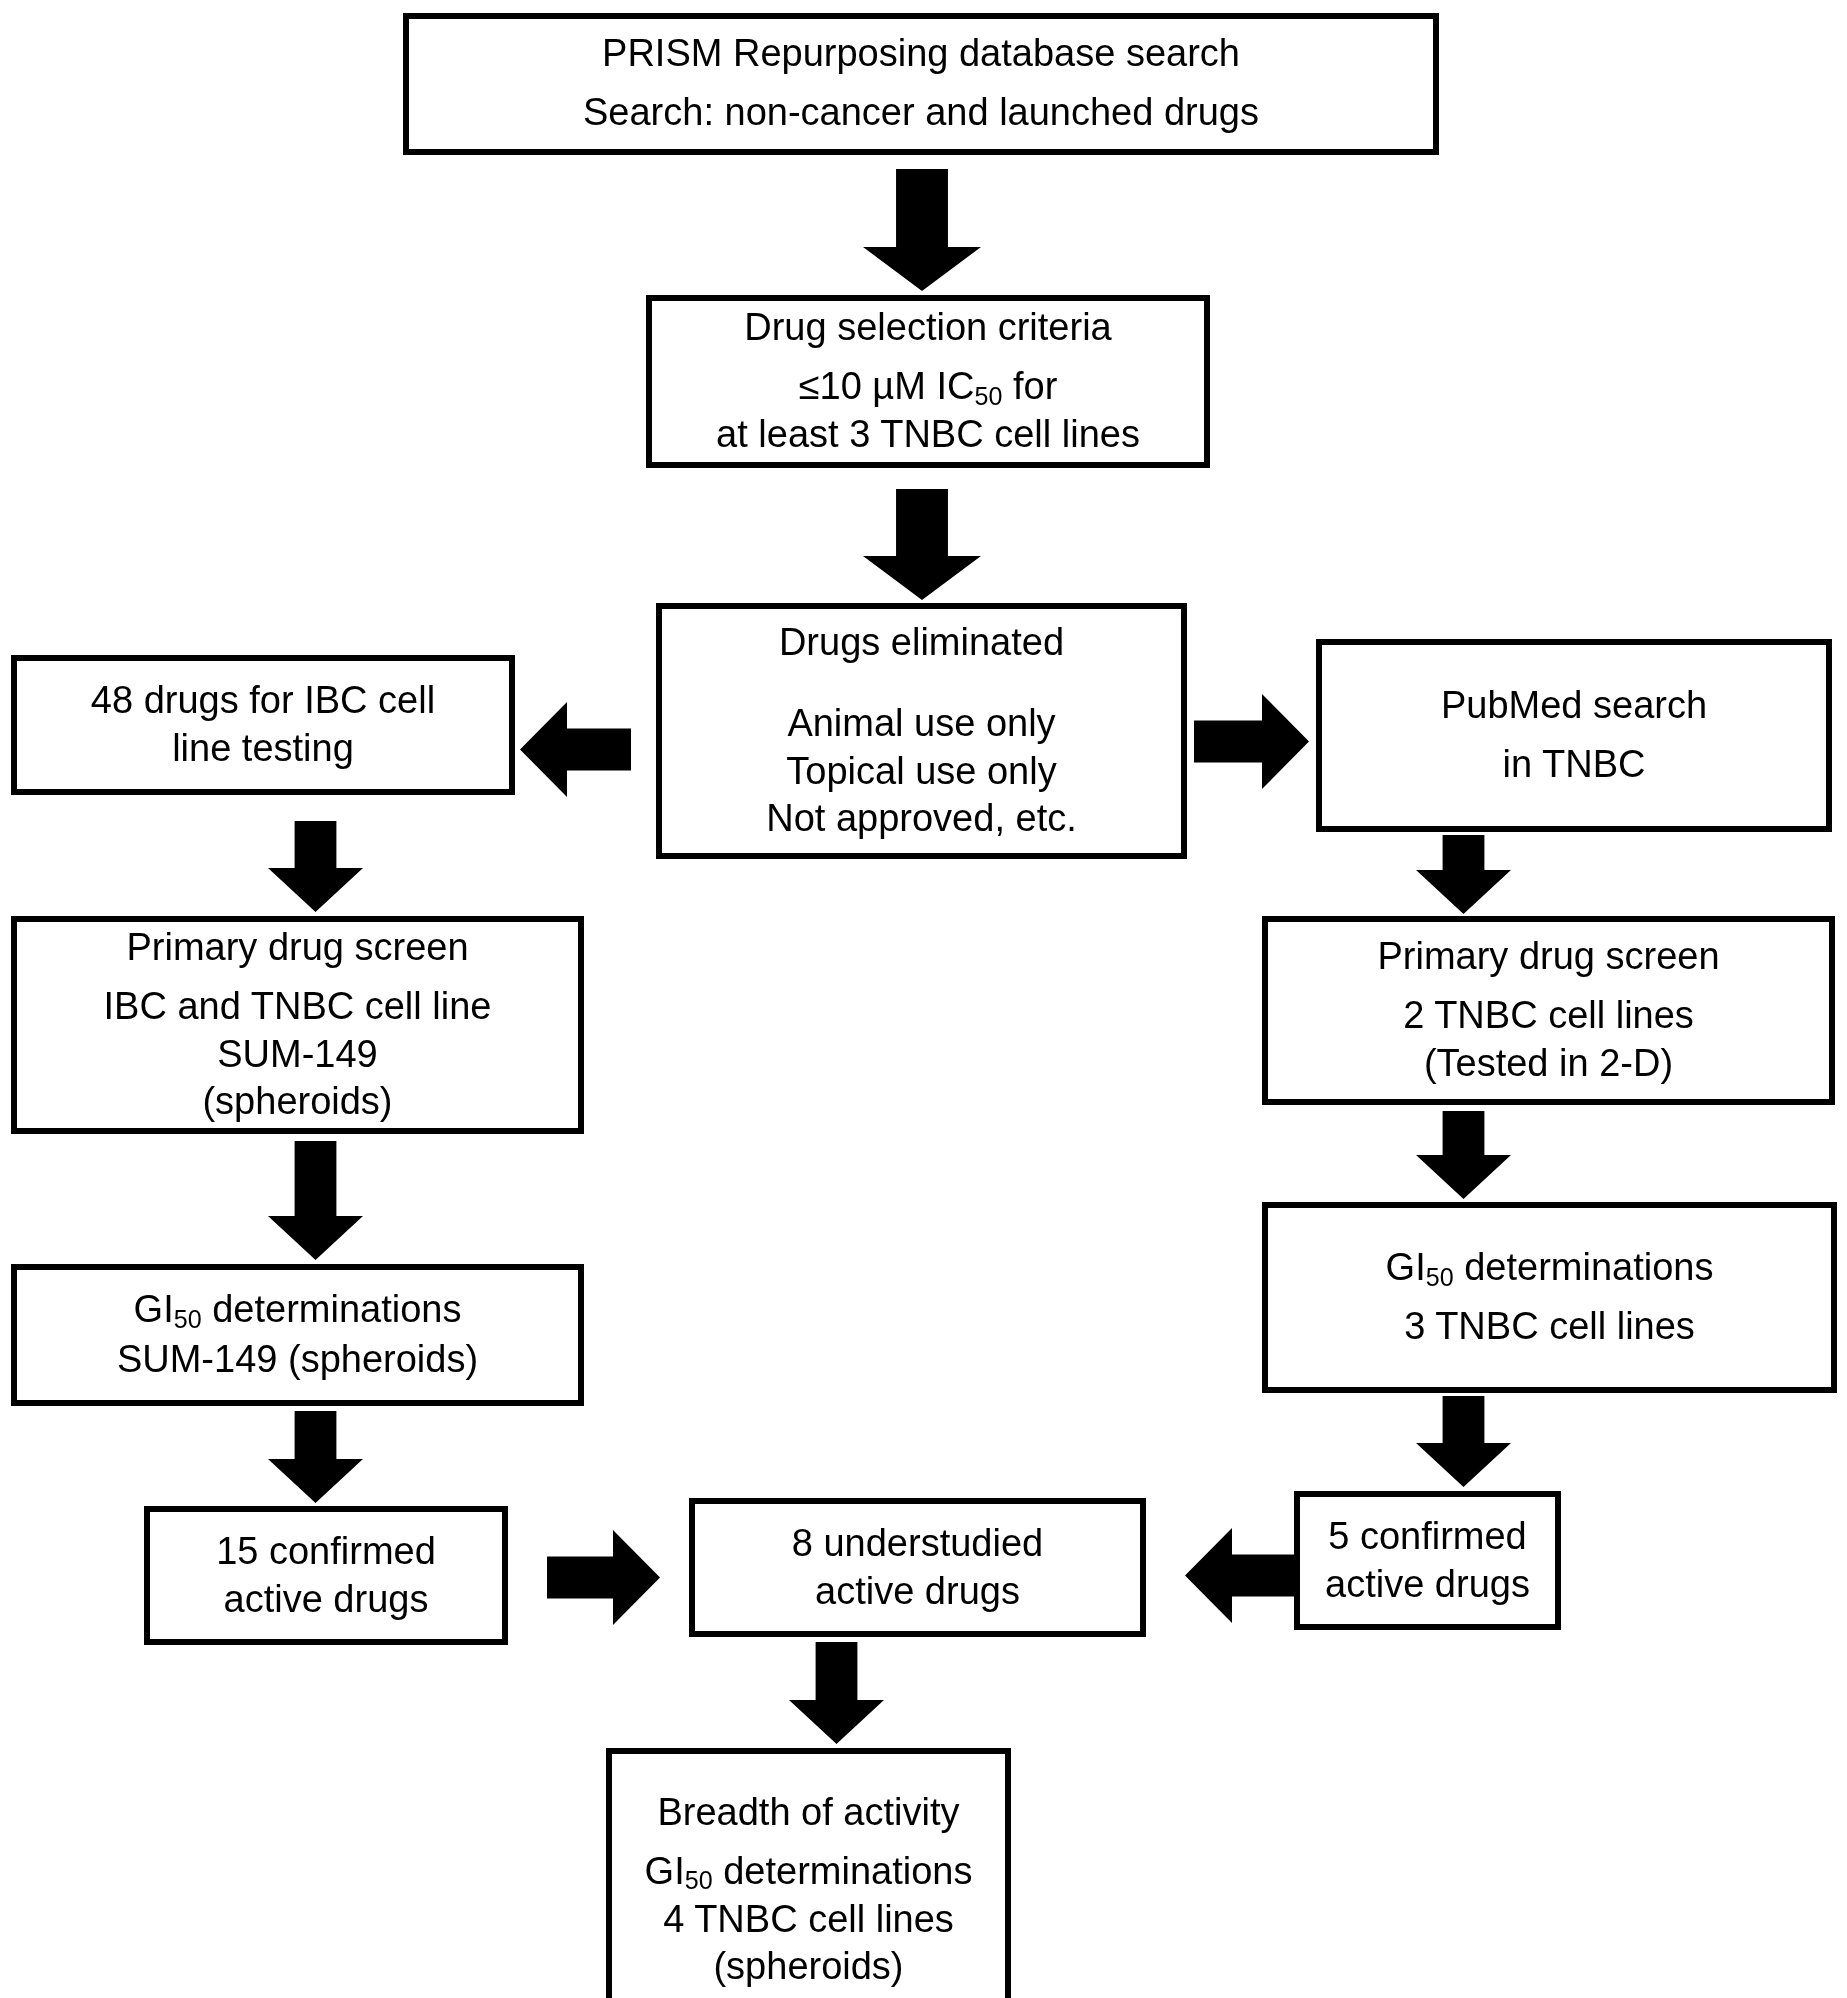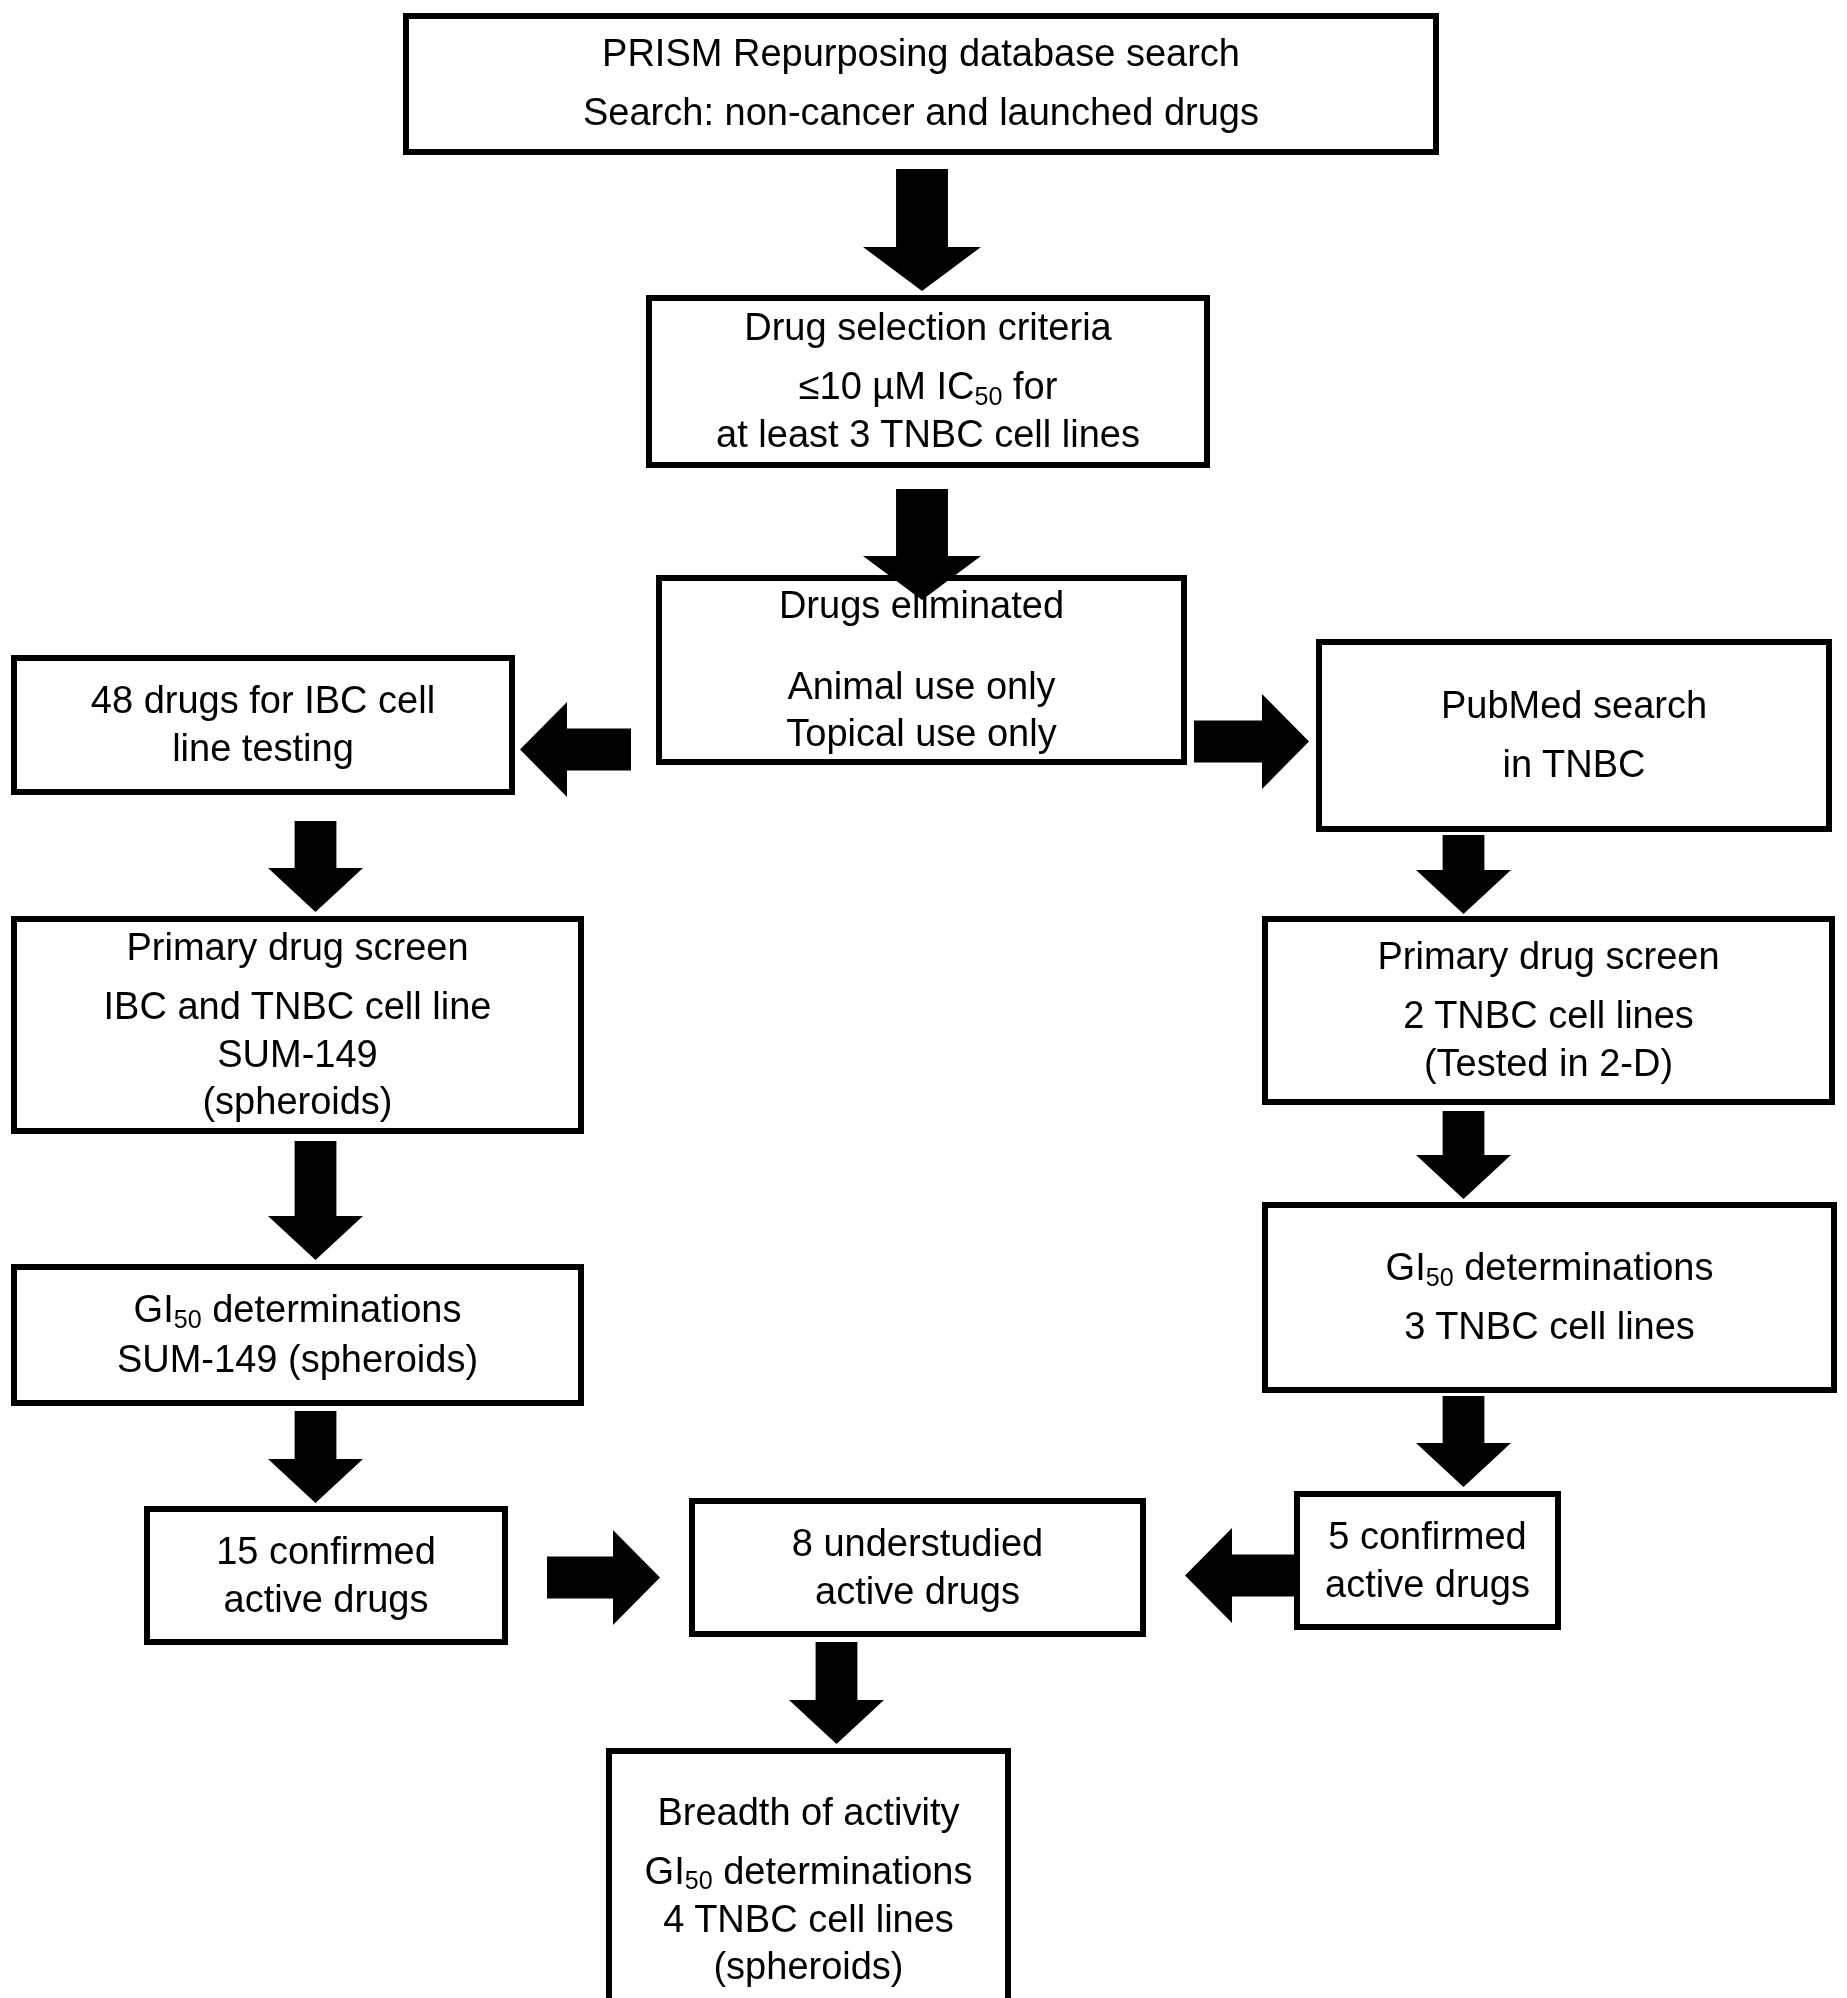--- a/index.html
+++ b/index.html
@@ -53,24 +53,25 @@
 
   <div class="box" style="left:403px;top:12.7px;width:1036px;height:142px">
       <div class="bline title">PRISM Repurposing database search</div>
       <div class="bline">Search: non-cancer and launched drugs</div>
     </div>
   <div class="box" style="left:646px;top:295px;width:564px;height:173px">
       <div class="bline title">Drug selection criteria</div>
       <div class="bline">≤10 µM IC<sub>50</sub> for</div>
       <div class="bline">at least 3 TNBC cell lines</div>
     </div>
-  <div class="box gap-lg" style="left:656px;top:575px;width:531px;height:190px">
+  <div class="box gap-lg" style="left:656px;top:603px;width:531px;height:256px">
       <div class="bline title">Drugs eliminated</div>
       <div class="bline">Animal use only</div>
       <div class="bline">Topical use only</div>
+      <div class="bline">Not approved, etc.</div>
     </div>
   <div class="box" style="left:11px;top:655px;width:504px;height:140px">
       <div class="bline">48 drugs for IBC cell</div>
       <div class="bline">line testing</div>
     </div>
   <div class="box" style="left:1316px;top:639px;width:516px;height:193px">
       <div class="bline title">PubMed search</div>
       <div class="bline">in TNBC</div>
     </div>
   <div class="box" style="left:11px;top:916px;width:573px;height:218px">

